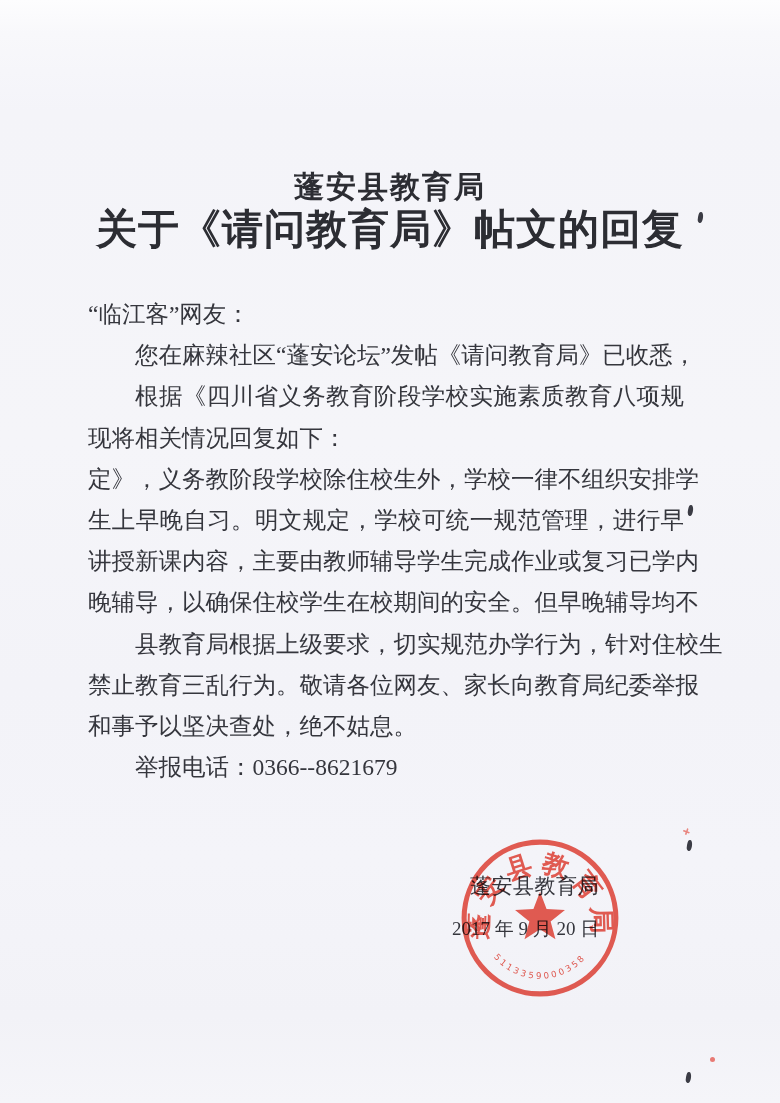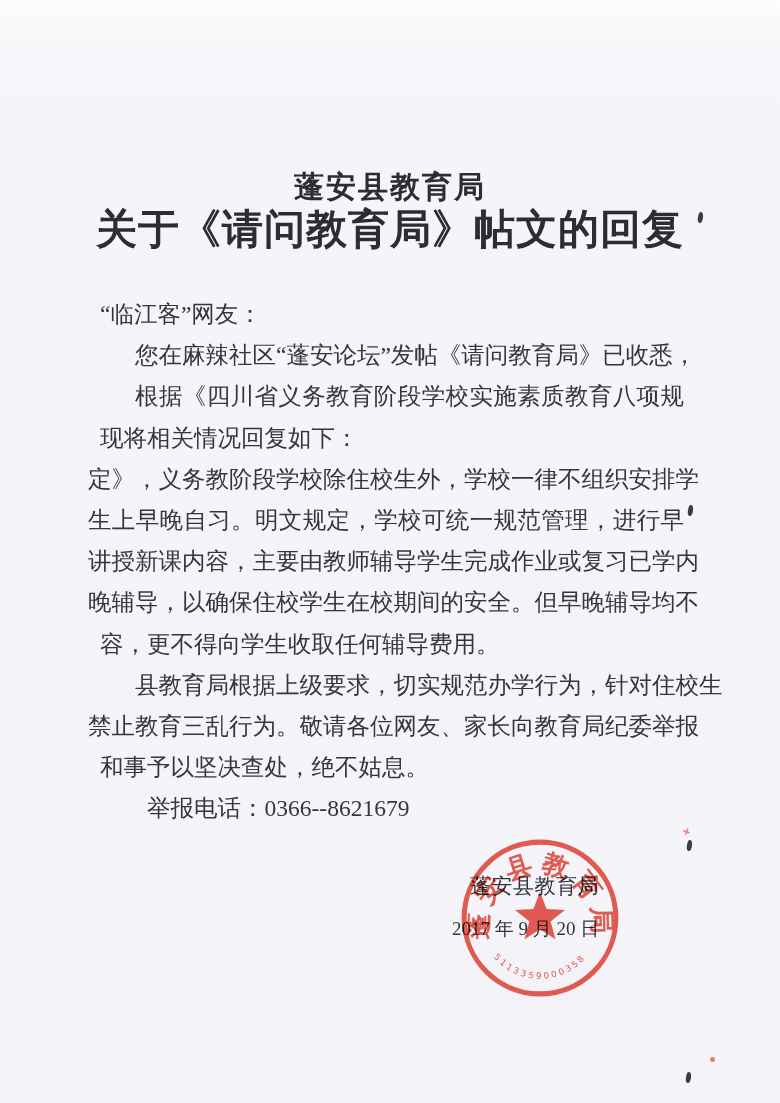--- a/index.html
+++ b/index.html
@@ -40,21 +40,21 @@
     box-sizing: border-box;
     width: 596px;
     height: 41.2px;
     line-height: 41.2px;
     font-size: 23.5px;
     text-align: justify;
     text-align-last: justify;
     white-space: nowrap;
     color: #35363d;
   }
-  .line.last { text-align-last: left; margin-left: 12px; }
+  .line.last { text-align-last: left; }
   .line.indent { padding-left: 47px; }
 
   
   .sig { position: absolute; white-space: nowrap; color: #35363d; }
   .sig.org  { top: 872px; left: 470px; font-size: 21px; letter-spacing: 0.5px; }
   .sig.date { top: 916px; left: 452px; font-size: 19px; text-align: center; }
 
   
   .seal {
     position: absolute;
@@ -105,21 +105,20 @@
 
   <div class="body-lines">
     <div class="line last">“临江客”网友：</div>
     <div class="line indent">您在麻辣社区“蓬安论坛”发帖《请问教育局》已收悉，</div>
     <div class="line indent">根据《四川省义务教育阶段学校实施素质教育八项规</div>
     <div class="line last">现将相关情况回复如下：</div>
     <div class="line">定》，义务教阶段学校除住校生外，学校一律不组织安排学</div>
     <div class="line">生上早晚自习。明文规定，学校可统一规范管理，进行早</div>
     <div class="line">讲授新课内容，主要由教师辅导学生完成作业或复习已学内</div>
     <div class="line">晚辅导，以确保住校学生在校期间的安全。但早晚辅导均不</div>
-    <div class="line last">容，更不得向学生收取任何辅导费用。</div>
     <div class="line indent">县教育局根据上级要求，切实规范办学行为，针对住校生</div>
     <div class="line">禁止教育三乱行为。敬请各位网友、家长向教育局纪委举报</div>
     <div class="line last">和事予以坚决查处，绝不姑息。</div>
     <div class="line indent last">举报电话：0366--8621679</div>
   </div>
 
   <div class="sig org">蓬安县教育局</div>
   <div class="sig date">2017 年 9 月 20 日</div>
 
   <svg class="seal" viewBox="0 0 170 170" aria-hidden="true">

